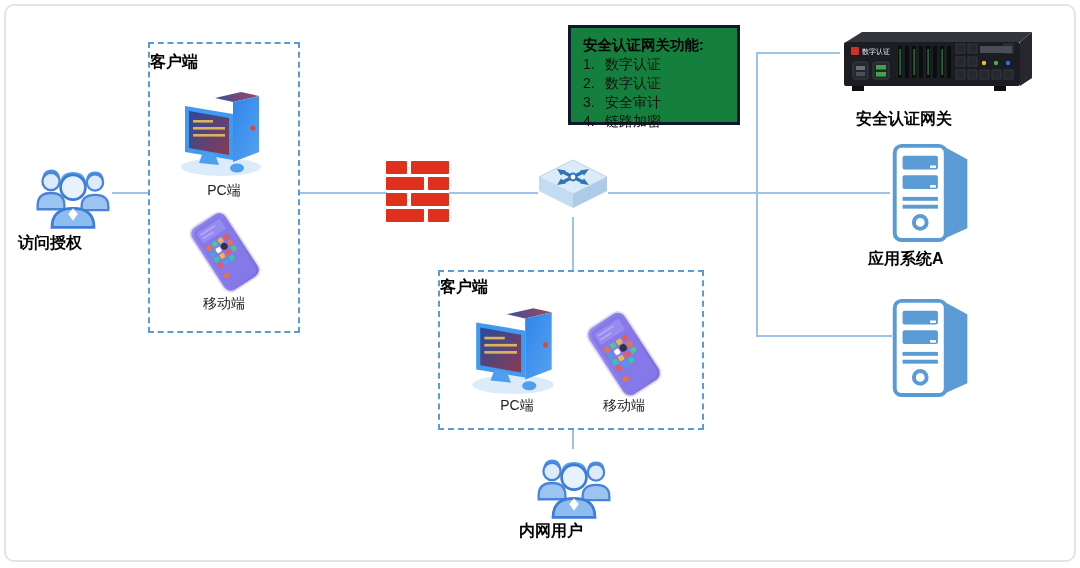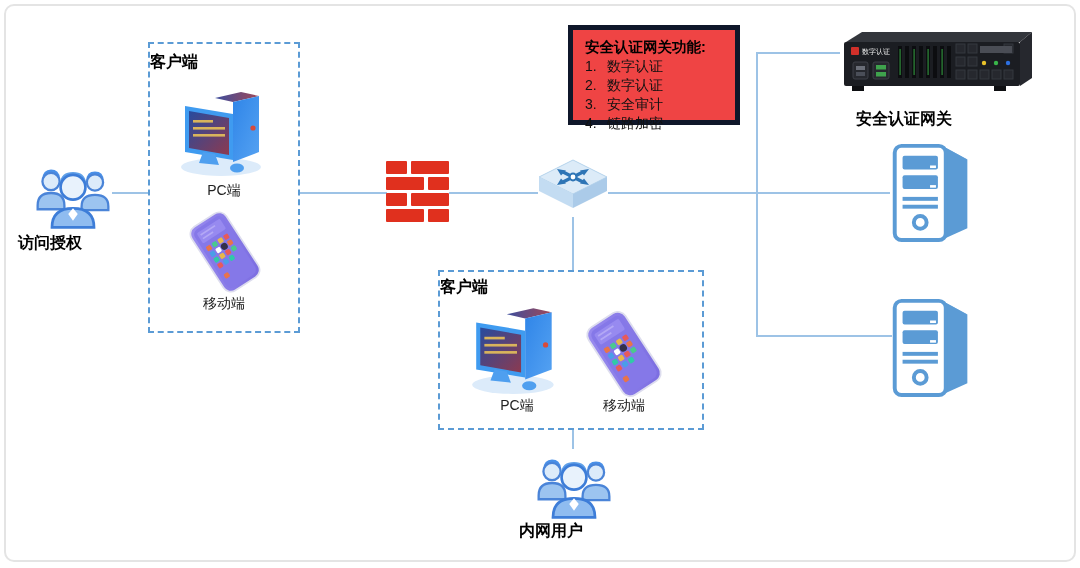--- a/index.html
+++ b/index.html
@@ -29,21 +29,21 @@
   .sub-label{
     position:absolute;text-align:center;font-weight:normal;font-size:14px;color:#222;
   }
   
   .firewall{position:absolute;display:flex;flex-direction:column;gap:3px;}
   .fw-row{display:flex;gap:4px;height:13px;}
   .brick{background:#E0301E;border-radius:1px;}
   .brick.s{width:21px;} .brick.l{width:38px;}
   
   .feature-box{
-    position:absolute;background:#ef4444;border:5px solid #0f172a;
+    position:absolute;background:#15803d;border:3px solid #0f172a;
     padding:7px 12px 8px 12px;box-sizing:border-box;
   }
   .feature-title{font-weight:bold;font-size:14.5px;line-height:20px;color:#000;}
   .feature-item{display:flex;font-size:14px;line-height:19px;color:#111;}
   .feature-item .num{width:22px;flex:none;}
   svg{display:block;}
 </style>
 </head>
 <body>
 
@@ -267,20 +267,21 @@
       <rect x="6" y="8" width="52" height="96" rx="7" fill="#ffffff" stroke="#5B9BD5" stroke-width="4"></rect>
       <rect x="14" y="18" width="36" height="14" rx="2" fill="#5B9BD5"></rect>
       <rect x="42" y="28" width="6" height="2.6" fill="#ffffff"></rect>
       <rect x="14" y="38" width="36" height="14" rx="2" fill="#5B9BD5"></rect>
       <rect x="42" y="48" width="6" height="2.6" fill="#ffffff"></rect>
       <rect x="14" y="60" width="36" height="4" fill="#5B9BD5"></rect>
       <rect x="14" y="68" width="36" height="4" fill="#5B9BD5"></rect>
       <circle cx="32" cy="86" r="6.5" fill="none" stroke="#5B9BD5" stroke-width="4"></circle>
     </svg>
   </div>
+  <div class="node-label" style="left:868px;top:249px;width:128px;">应用系统A</div>
 
   <div class="abs" style="left:888px;top:293px;width:90px;height:106px;">
     <svg width="90" height="106" viewBox="0 0 90 108">
       <polygon points="12,8 58,10 80,22 34,20" fill="#7FB2DF"></polygon>
       <polygon points="58,10 80,22 80,92 58,102" fill="#5B9BD5"></polygon>
       <rect x="6" y="8" width="52" height="96" rx="7" fill="#ffffff" stroke="#5B9BD5" stroke-width="4"></rect>
       <rect x="14" y="18" width="36" height="14" rx="2" fill="#5B9BD5"></rect>
       <rect x="42" y="28" width="6" height="2.6" fill="#ffffff"></rect>
       <rect x="14" y="38" width="36" height="14" rx="2" fill="#5B9BD5"></rect>
       <rect x="42" y="48" width="6" height="2.6" fill="#ffffff"></rect>

